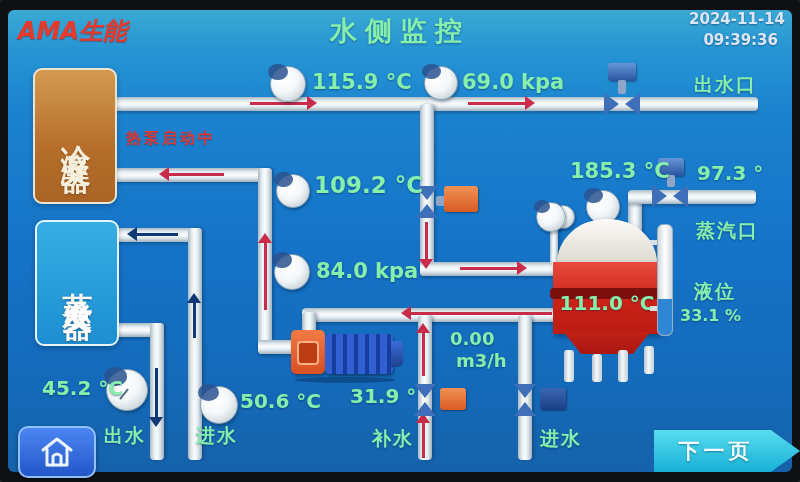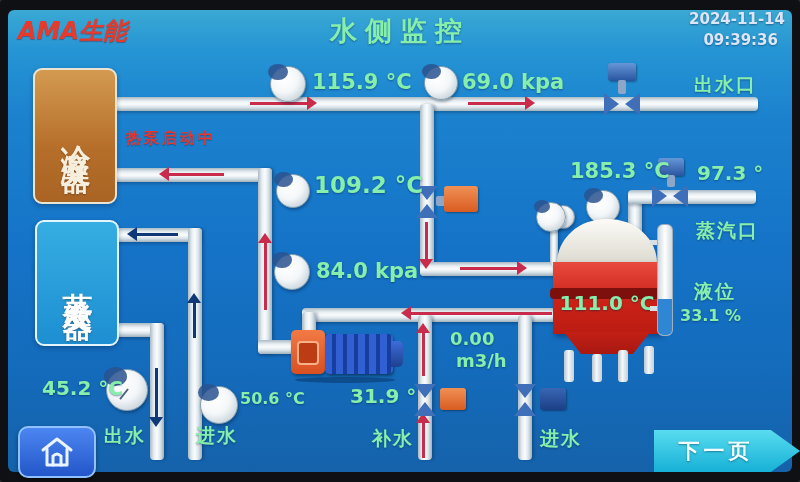--- a/index.html
+++ b/index.html
@@ -172,21 +172,21 @@
   <div class="txt" style="left:570px;top:159px;font-size:21px;">185.3 °C</div>
   <div class="txt" style="left:697px;top:161px;font-size:20px;">97.3 °</div>
   <div class="txt" style="left:696px;top:218px;font-size:19px;letter-spacing:2px;">蒸汽口</div>
   <div class="txt" style="left:316px;top:259px;font-size:21px;">84.0 kpa</div>
   <div class="txt" style="left:694px;top:279px;font-size:19px;letter-spacing:2px;">液位</div>
   <div class="txt" style="left:680px;top:306px;font-size:16px;">33.1 %</div>
   <div class="txt" style="left:450px;top:328px;font-size:18px;">0.00</div>
   <div class="txt" style="left:448px;top:350px;font-size:18px;margin-left:8px;">m3/h</div>
   <div class="txt" style="left:350px;top:384px;font-size:20px;">31.9 °</div>
   <div class="txt" style="left:42px;top:376px;font-size:20px;text-align:center;">45.2 °C</div>
-  <div class="txt" style="left:240px;top:389px;font-size:16px;">50.6 °C</div>
+  <div class="txt" style="left:240px;top:389px;font-size:20px;">50.6 °C</div>
   <div class="txt" style="left:104px;top:423px;font-size:19px;letter-spacing:2px;">出水</div>
   <div class="txt" style="left:196px;top:423px;font-size:19px;letter-spacing:2px;">进水</div>
   <div class="txt" style="left:372px;top:426px;font-size:19px;letter-spacing:2px;">补水</div>
   <div class="txt" style="left:540px;top:426px;font-size:19px;letter-spacing:2px;">进水</div>
 
   <div class="home-btn" style="left:18px;top:426px;width:74px;height:48px;">
     <span style="display:inline-flex;">
       <svg width="34" height="32" viewBox="0 0 34 32" fill="none">
         <path d="M3 14 L17 3 L31 14" stroke="#eaf4ff" stroke-width="3" stroke-linecap="round" stroke-linejoin="round"></path>
         <path d="M7 13 L7 29 L27 29 L27 13" stroke="#eaf4ff" stroke-width="3" stroke-linecap="round" stroke-linejoin="round"></path>

